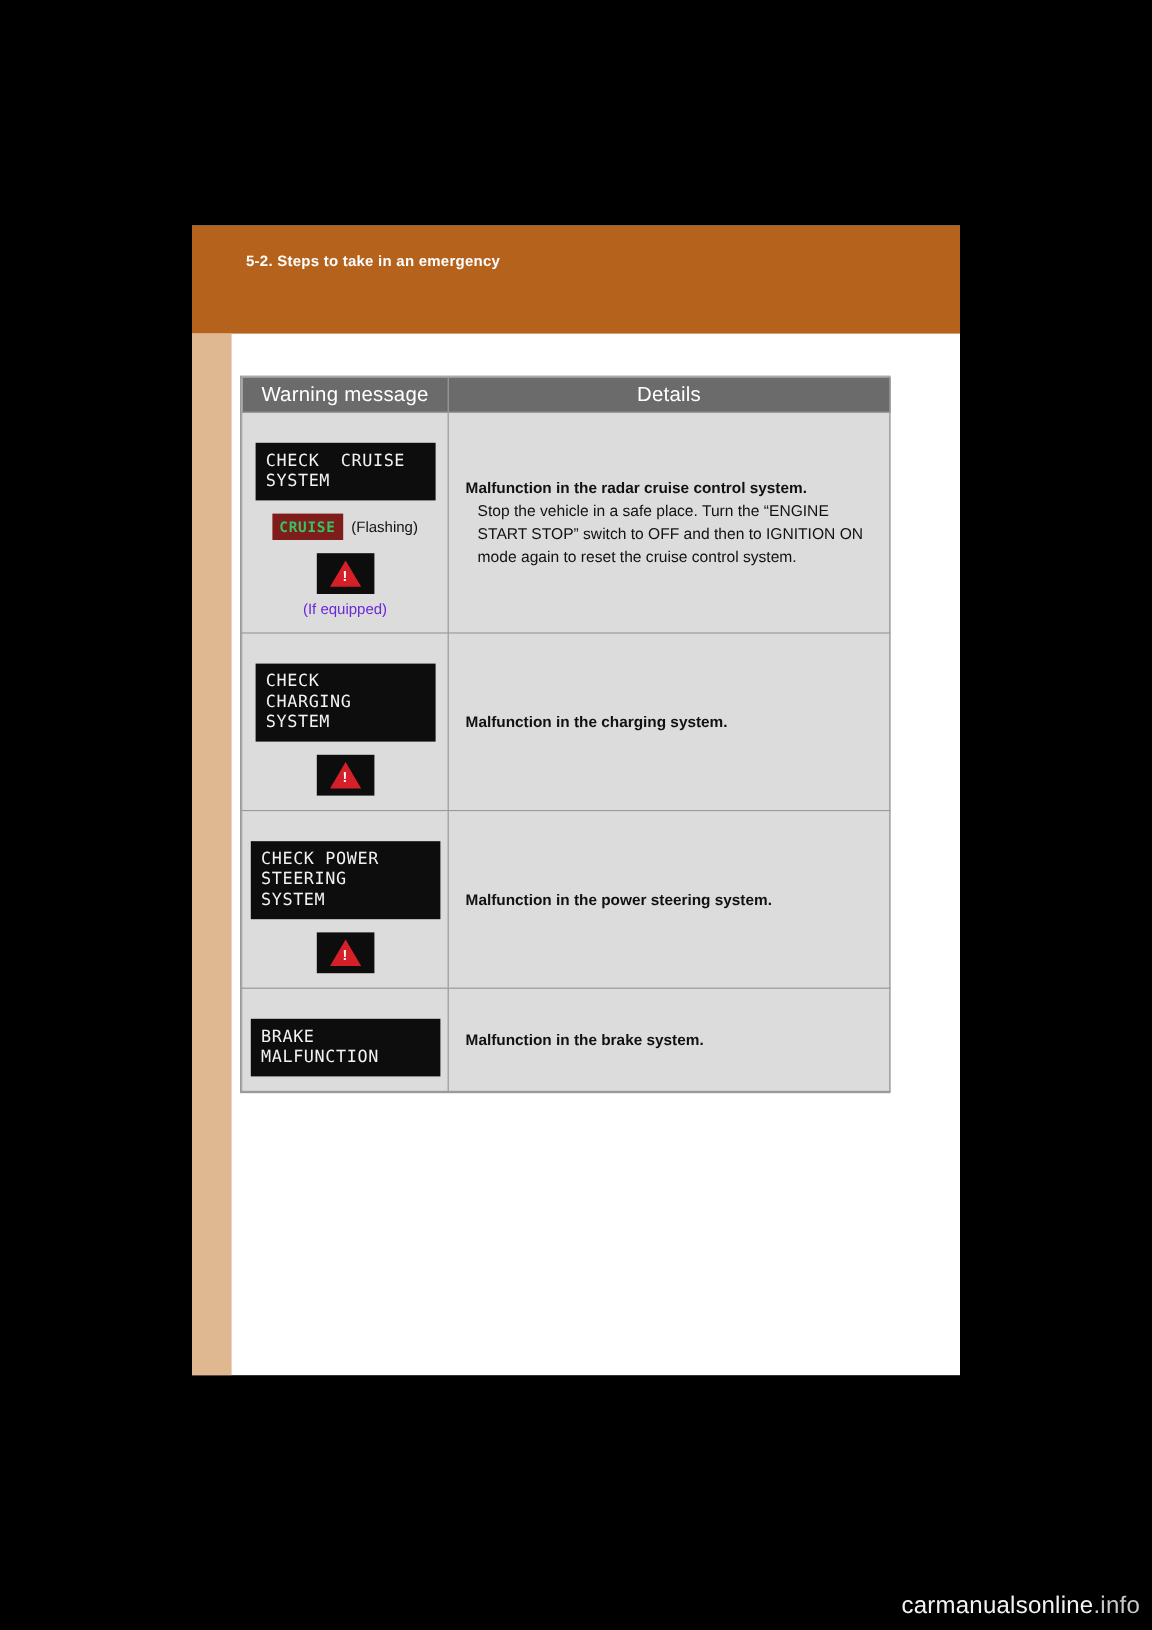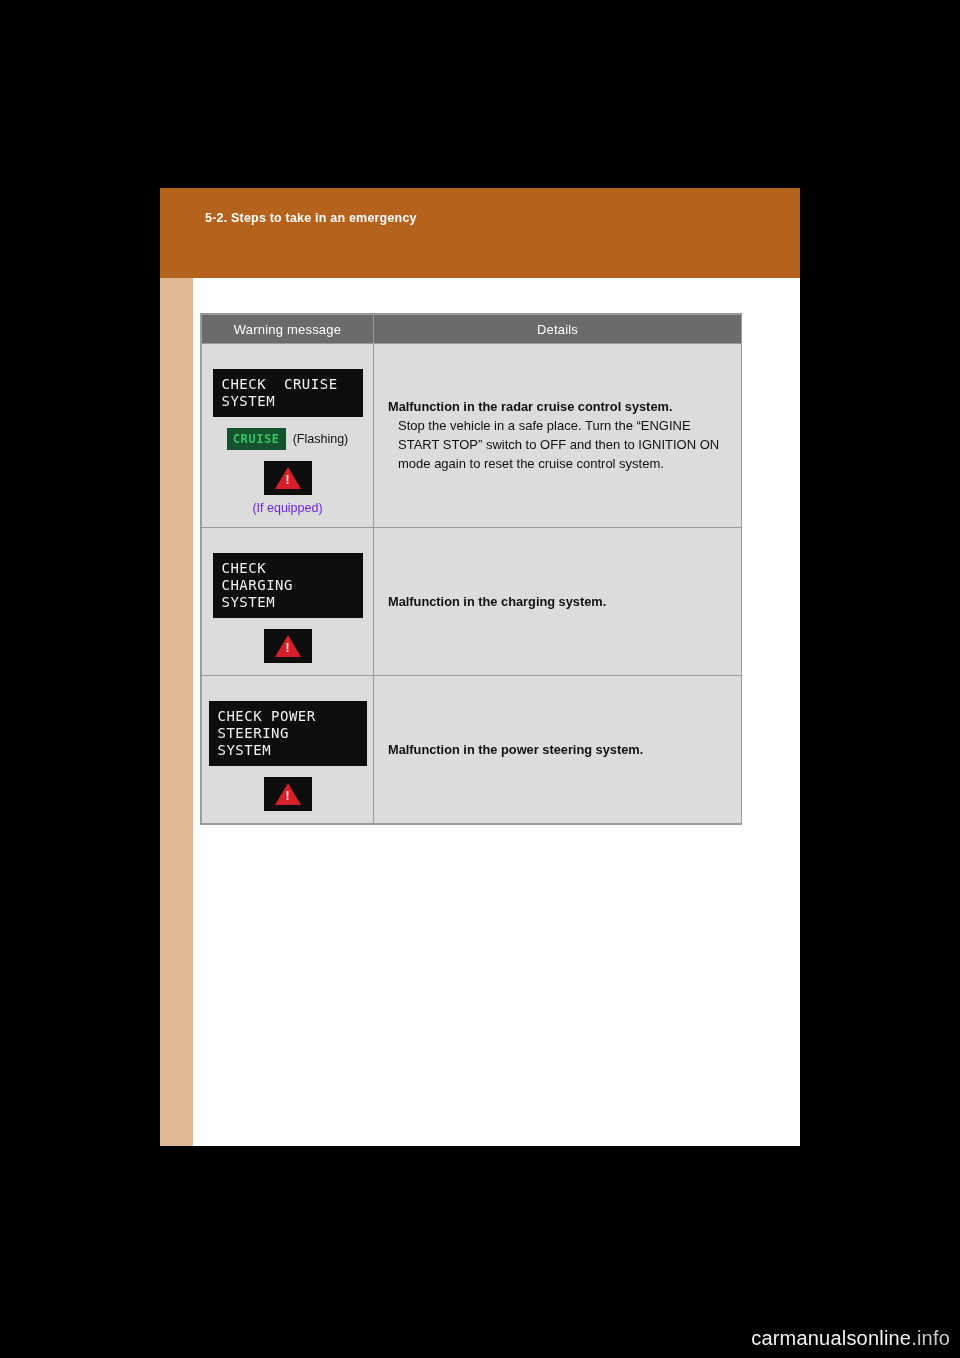--- a/index.html
+++ b/index.html
@@ -33,21 +33,21 @@
 
   
   .table-wrap{
     position:absolute;left:200px;top:313px;width:542px;
     border:1px solid #9a9a9a;
     box-sizing:border-box;
   }
   table{border-collapse:collapse;width:100%;table-layout:fixed;}
   th,td{border:1px solid #9a9a9a;padding:0;vertical-align:middle;}
   thead th{
-    background:#6b6b6b;color:#ffffff;font-weight:normal;font-size:13px;
+    background:#6b6b6b;color:#ffffff;font-weight:normal;font-size:17px;
     height:28px;text-align:center;letter-spacing:.2px;
   }
   col.c1{width:172px;}
   col.c2{width:368px;}
 
   td.msg-cell{
     background:#dcdcdc;text-align:center;padding:25px 6px 12px 6px;
   }
   td.det-cell{
     background:#dcdcdc;padding:10px 12px 10px 14px;text-align:left;margin-top:32px;
@@ -60,21 +60,21 @@
     font-size:14px;line-height:17px;letter-spacing:.5px;
     padding:7px 9px 7px 9px;text-align:left;white-space:pre;
     min-width:132px;
   }
   .lcd.wide{min-width:140px;}
 
   .cruise-row{
     display:flex;align-items:center;justify-content:center;gap:7px;margin-top:11px;
   }
   .cruise-badge{
-    background:#14532d;color:#35c463;
+    background:#7f1d1d;color:#35c463;
     font-family:"DejaVu Sans Mono", monospace;
     font-size:12px;font-weight:bold;letter-spacing:.6px;
     padding:4px 6px;display:inline-block;
   }
   .flash-label{font-size:12.5px;color:#111;font-family:"Liberation Sans",sans-serif;}
 
   .warn-plate{
     width:48px;height:34px;background:#0d0d0d;margin:11px auto 0 auto;
     display:flex;align-items:center;justify-content:center;
   }
@@ -165,20 +165,29 @@
 SYSTEM</div>
             <div class="warn-plate">
               <span class="tri"></span>
             </div>
           </td>
           <td class="det-cell">
             <div class="det-title">Malfunction in the power steering system.</div>
           </td>
         </tr>
 
+        <tr>
+          <td class="msg-cell">
+            <div class="lcd wide">BRAKE
+MALFUNCTION</div>
+          </td>
+          <td class="det-cell">
+            <div class="det-title">Malfunction in the brake system.</div>
+          </td>
+        </tr>
 
 
       </tbody>
     </table>
   </div>
 
   <div class="watermark">
     <span>carmanuals</span><span>online</span><span class="info">.info</span>
   </div>
 

